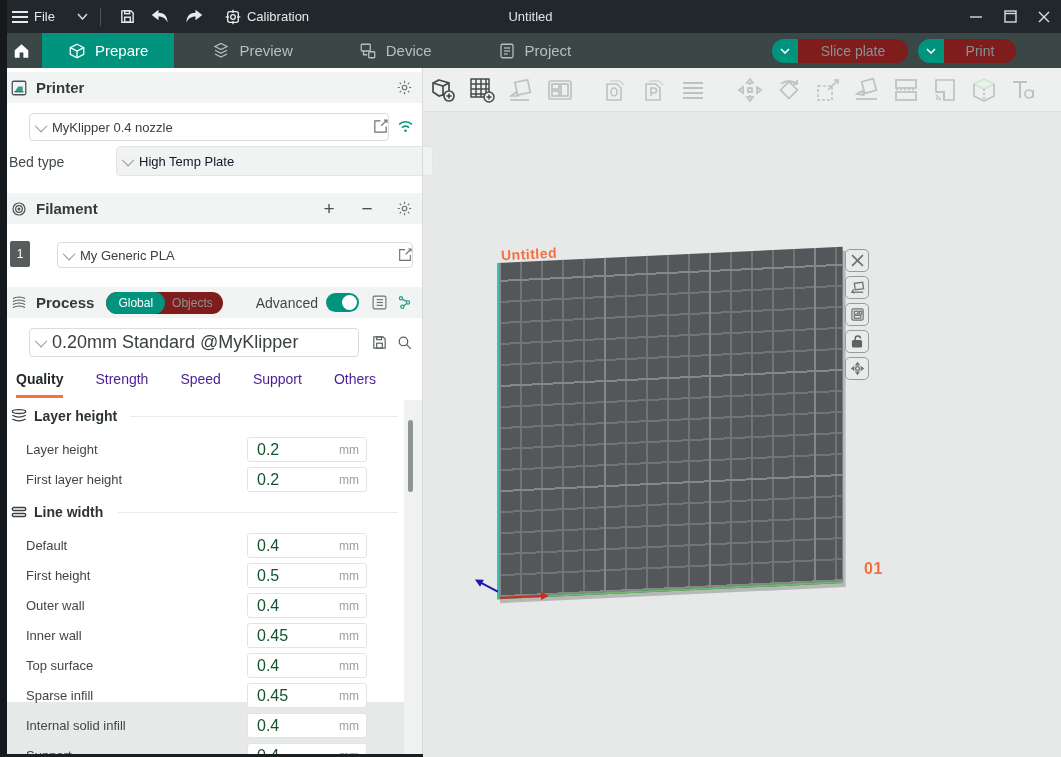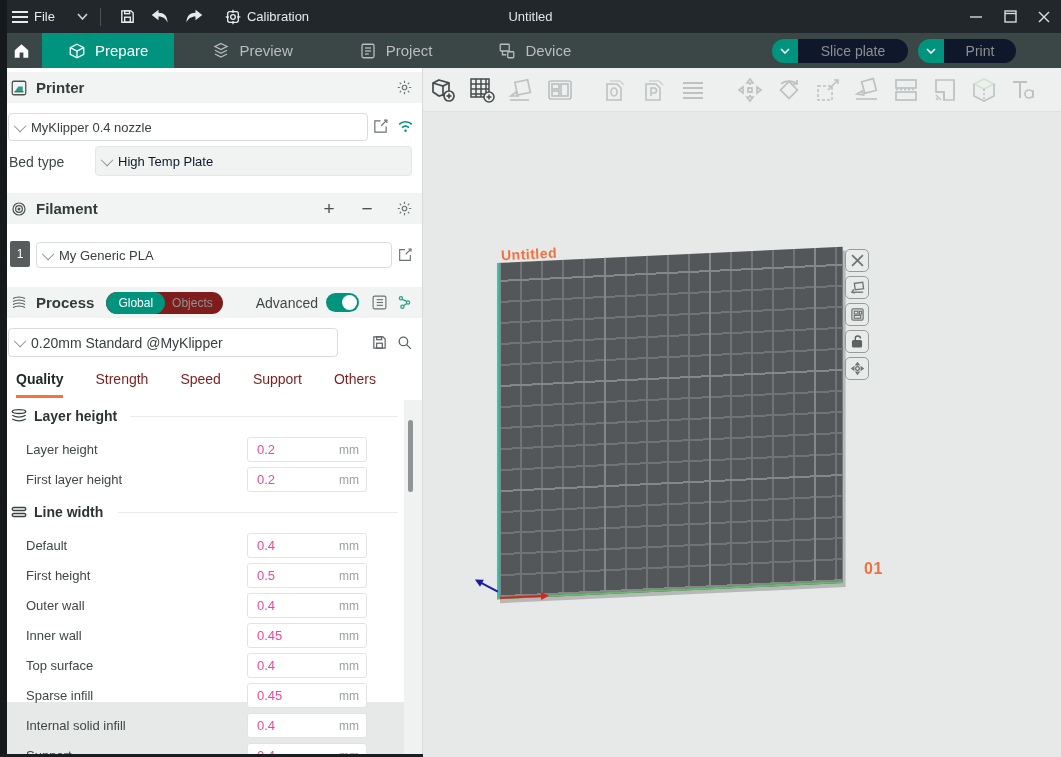--- a/index.html
+++ b/index.html
@@ -19,41 +19,41 @@
              align-items:center;justify-content:center;color:#dfe3e3;font-size:13px;pointer-events:none;}
   .win-btn{width:34px;height:33px;display:flex;align-items:center;justify-content:center;color:#d7dbdb;}
 
   
   #tabbar{left:0;top:33px;width:1061px;height:35px;background:#3b4647;display:flex;align-items:stretch;}
   .main-tab{display:flex;align-items:center;gap:9px;padding:0 26px;color:#b9bebe;font-size:15px;}
   .main-tab.active{background:#00947e;color:#fff;}
   .split-btn{position:absolute;top:39px;height:24px;display:flex;}
   .split-chevron{width:26px;height:24px;background:#00947e;border-radius:12px 0 0 12px;
                  display:flex;align-items:center;justify-content:center;}
-  .split-body{height:24px;background:#0f172a;border-radius:0 12px 12px 0;color:#8b9092;
+  .split-body{height:24px;background:#7f1d1d;border-radius:0 12px 12px 0;color:#8b9092;
               font-size:14px;display:flex;align-items:center;justify-content:center;}
 
   
   #panel{left:0;top:68px;width:423px;height:634px;background:#ffffff;}
   .sec-header{position:absolute;left:0;width:423px;height:31px;background:#f1f4f3;
               display:flex;align-items:center;padding:0 10px;gap:8px;}
   .sec-title{font-size:15px;font-weight:bold;color:#333b3b;}
   .combo{position:absolute;background:#fff;border:1px solid #d9dddc;border-radius:4px;
-         display:flex;align-items:center;padding:0 8px;gap:5px;font-size:13px;color:#3a4040;}
+         display:flex;align-items:center;padding:0 8px;gap:5px;font-size:13px;color:#3a4040;margin-left:21px;}
   .combo.disabled{background:#f1f2f2;border-color:#e4e6e5;color:#0f172a;}
   .chev{width:9px;height:9px;border-left:1.6px solid #8f9595;border-bottom:1.6px solid #8f9595;
         transform:rotate(-45deg) translateY(-2px);flex:0 0 auto;}
   .lbl{font-size:13px;color:#404747;}
-  .proc-tab{font-size:14px;color:#7f1d1d;padding-bottom:8px;}
+  .proc-tab{font-size:14px;color:#4c1d95;padding-bottom:8px;}
   .proc-tab.active{color:#23292a;font-weight:bold;border-bottom:3px solid #ff6f3c;}
   .row-label{position:absolute;left:26px;font-size:13px;color:#404747;}
   .val-box{position:absolute;left:247px;width:120px;height:25px;border:1px solid #e2e4e3;
            border-radius:3px;background:#fff;display:flex;align-items:center;}
-  .val-box input{border:none;outline:none;width:78px;padding:0 0 0 9px;font-size:13px;
-                 color:#ec4899;background:transparent;font-family:inherit;}
+  .val-box input{border:none;outline:none;width:78px;padding:0 0 0 9px;font-size:16px;
+                 color:#14532d;background:transparent;font-family:inherit;}
   .unit{margin-left:auto;padding-right:7px;font-size:12px;color:#9aa0a0;}
   .sec-line{position:absolute;height:1px;background:#e9eceb;}
   .subsec-title{font-size:14px;font-weight:bold;color:#2c3334;}
   .small-badge{position:absolute;width:20px;height:26px;background:#585c5d;color:#fff;
                font-size:12px;display:flex;align-items:center;justify-content:center;border-radius:2px;}
   .pill{display:flex;height:22px;border-radius:11px;background:#7f1d1d;overflow:hidden;font-size:12px;}
   .pill .on{background:#00947e;color:#fff;border-radius:11px;padding:0 12px;display:flex;align-items:center;}
   .pill .off{color:#8d9393;padding:0 10px 0 7px;display:flex;align-items:center;}
   .toggle{width:33px;height:19px;border-radius:10px;background:#00947e;position:relative;}
   .toggle::after{content:"";position:absolute;right:2px;top:2px;width:15px;height:15px;border-radius:50%;background:#fff;}
@@ -192,37 +192,37 @@
             <path d="M12 2 L20 6 L12 10 L4 6 Z"></path>
             <path d="M4 11 L12 15 L20 11"></path>
             <path d="M4 16 L12 20 L20 16"></path>
           </svg>
       </span>
       <span>Preview</span>
     </div>
     <div class="main-tab" style="margin-left:14px">
       <span class="ico">
         <svg width="18" height="18" viewBox="0 0 24 24" fill="none" stroke="#b9bebe" stroke-width="1.7">
+            <rect x="3" y="3" width="12" height="9" rx="1"></rect>
+            <path d="M6 12 v5 h5"></path>
+            <rect x="13" y="13" width="8" height="8" rx="1"></rect>
+          </svg>
+      </span>
+      <span>Device</span>
+    </div>
+    <div class="main-tab" style="margin-left:14px">
+      <span class="ico">
+        <svg width="18" height="18" viewBox="0 0 24 24" fill="none" stroke="#b9bebe" stroke-width="1.7">
             <rect x="4" y="3" width="16" height="18" rx="2"></rect>
             <line x1="8" y1="8" x2="16" y2="8"></line>
             <line x1="8" y1="12" x2="16" y2="12"></line>
             <line x1="8" y1="16" x2="13" y2="16"></line>
           </svg>
       </span>
       <span>Project</span>
-    </div>
-    <div class="main-tab" style="margin-left:14px">
-      <span class="ico">
-        <svg width="18" height="18" viewBox="0 0 24 24" fill="none" stroke="#b9bebe" stroke-width="1.7">
-            <rect x="3" y="3" width="12" height="9" rx="1"></rect>
-            <path d="M6 12 v5 h5"></path>
-            <rect x="13" y="13" width="8" height="8" rx="1"></rect>
-          </svg>
-      </span>
-      <span>Device</span>
     </div>
   </div>
 
   <div class="split-btn" style="left:772px;">
     <div class="split-chevron">
       <svg width="10" height="6" viewBox="0 0 10 6">
           <polyline points="1,1 5,5 9,1" fill="none" stroke="#ffffff" stroke-width="1.6"></polyline>
         </svg>
     </div>
     <div class="split-body" style="width:110px">Slice plate</div>
@@ -342,21 +342,21 @@
             <circle cx="17" cy="12" r="2.2"></circle>
             <circle cx="9" cy="18" r="2.2"></circle>
             <path d="M9 7.5 L15 10.5"></path>
             <path d="M15 13.5 L11 16.5"></path>
           </svg>
       </span>
     </div>
 
     <div class="combo" style="left:8px;top:260px;width:330px;height:29px">
       <span class="chev"></span>
-      <span style="font-size:14px">0.20mm Standard @MyKlipper</span>
+      <span style="font-size:18px">0.20mm Standard @MyKlipper</span>
     </div>
     <span class="ico abs" style="left:371px;top:266px">
       <svg width="17" height="17" viewBox="0 0 24 24" fill="none" stroke="#5a6262" stroke-width="1.7">
           <path d="M4 4 h13 l3 3 v13 h-16 z"></path>
           <rect x="8" y="13" width="8" height="7"></rect>
           <rect x="8" y="4" width="7" height="4"></rect>
         </svg>
     </span>
     <span class="ico abs" style="left:396px;top:266px">
       <svg width="17" height="17" viewBox="0 0 24 24" fill="none" stroke="#5a6262" stroke-width="1.8">

